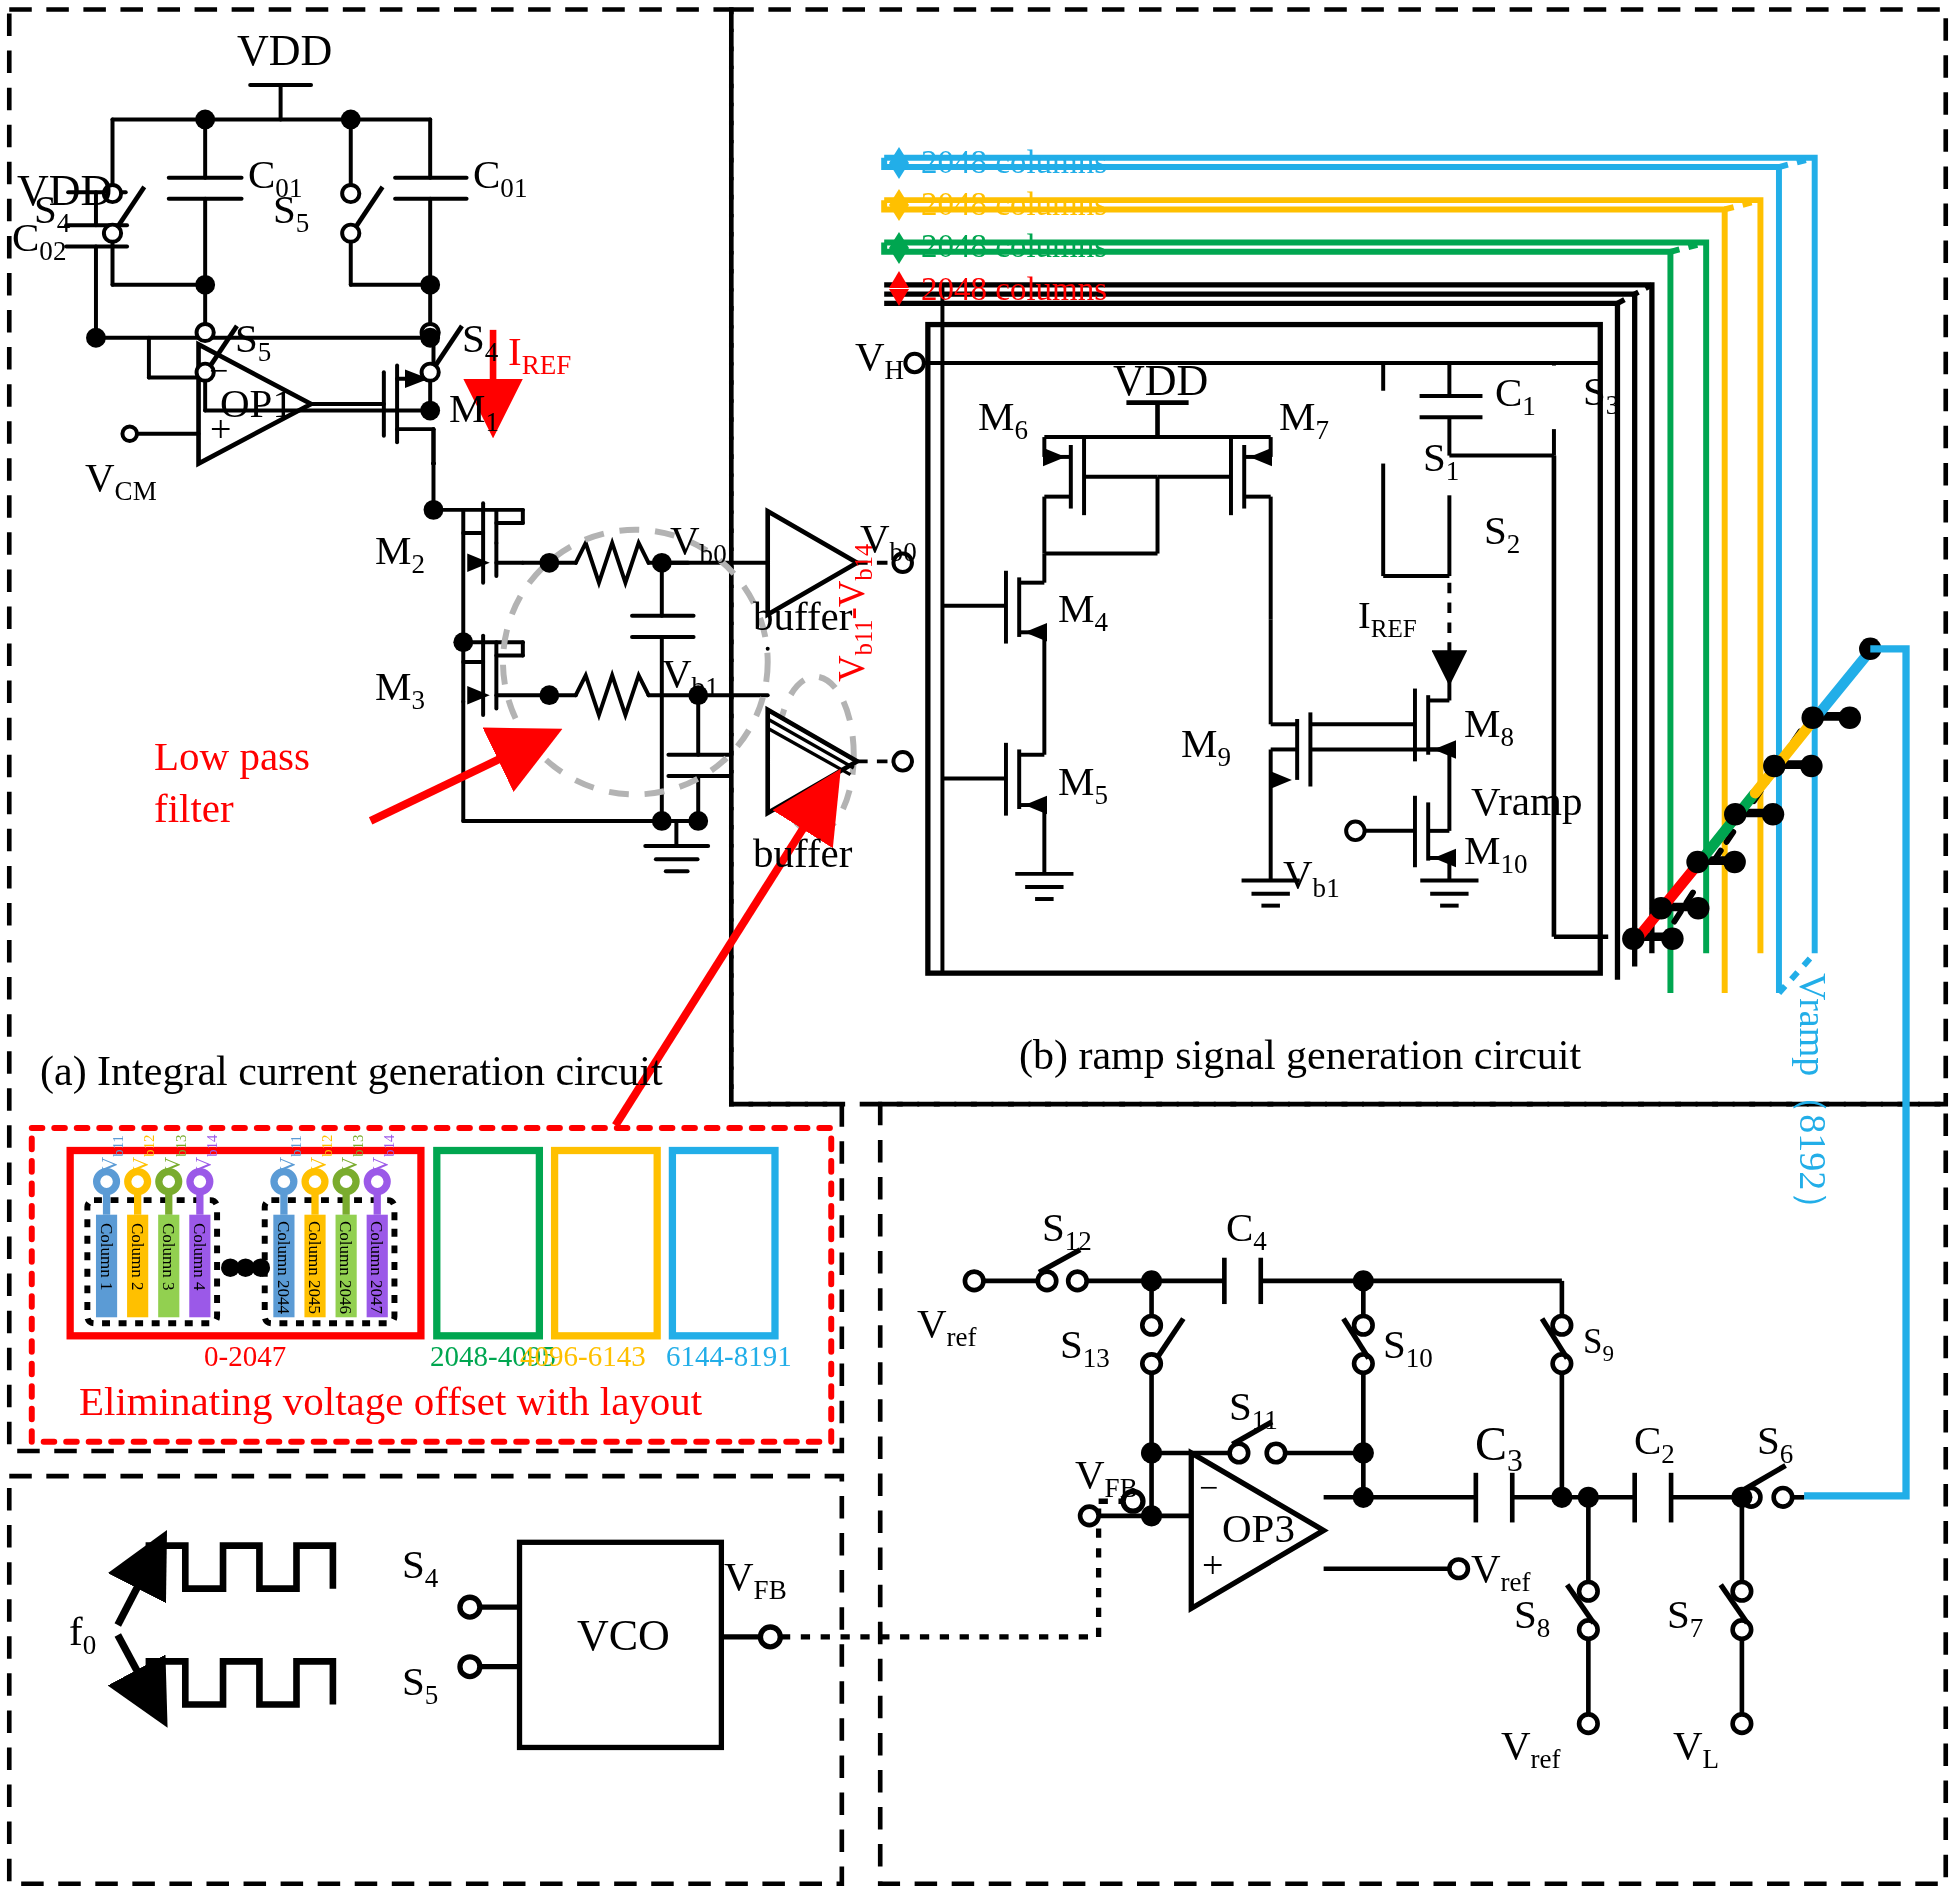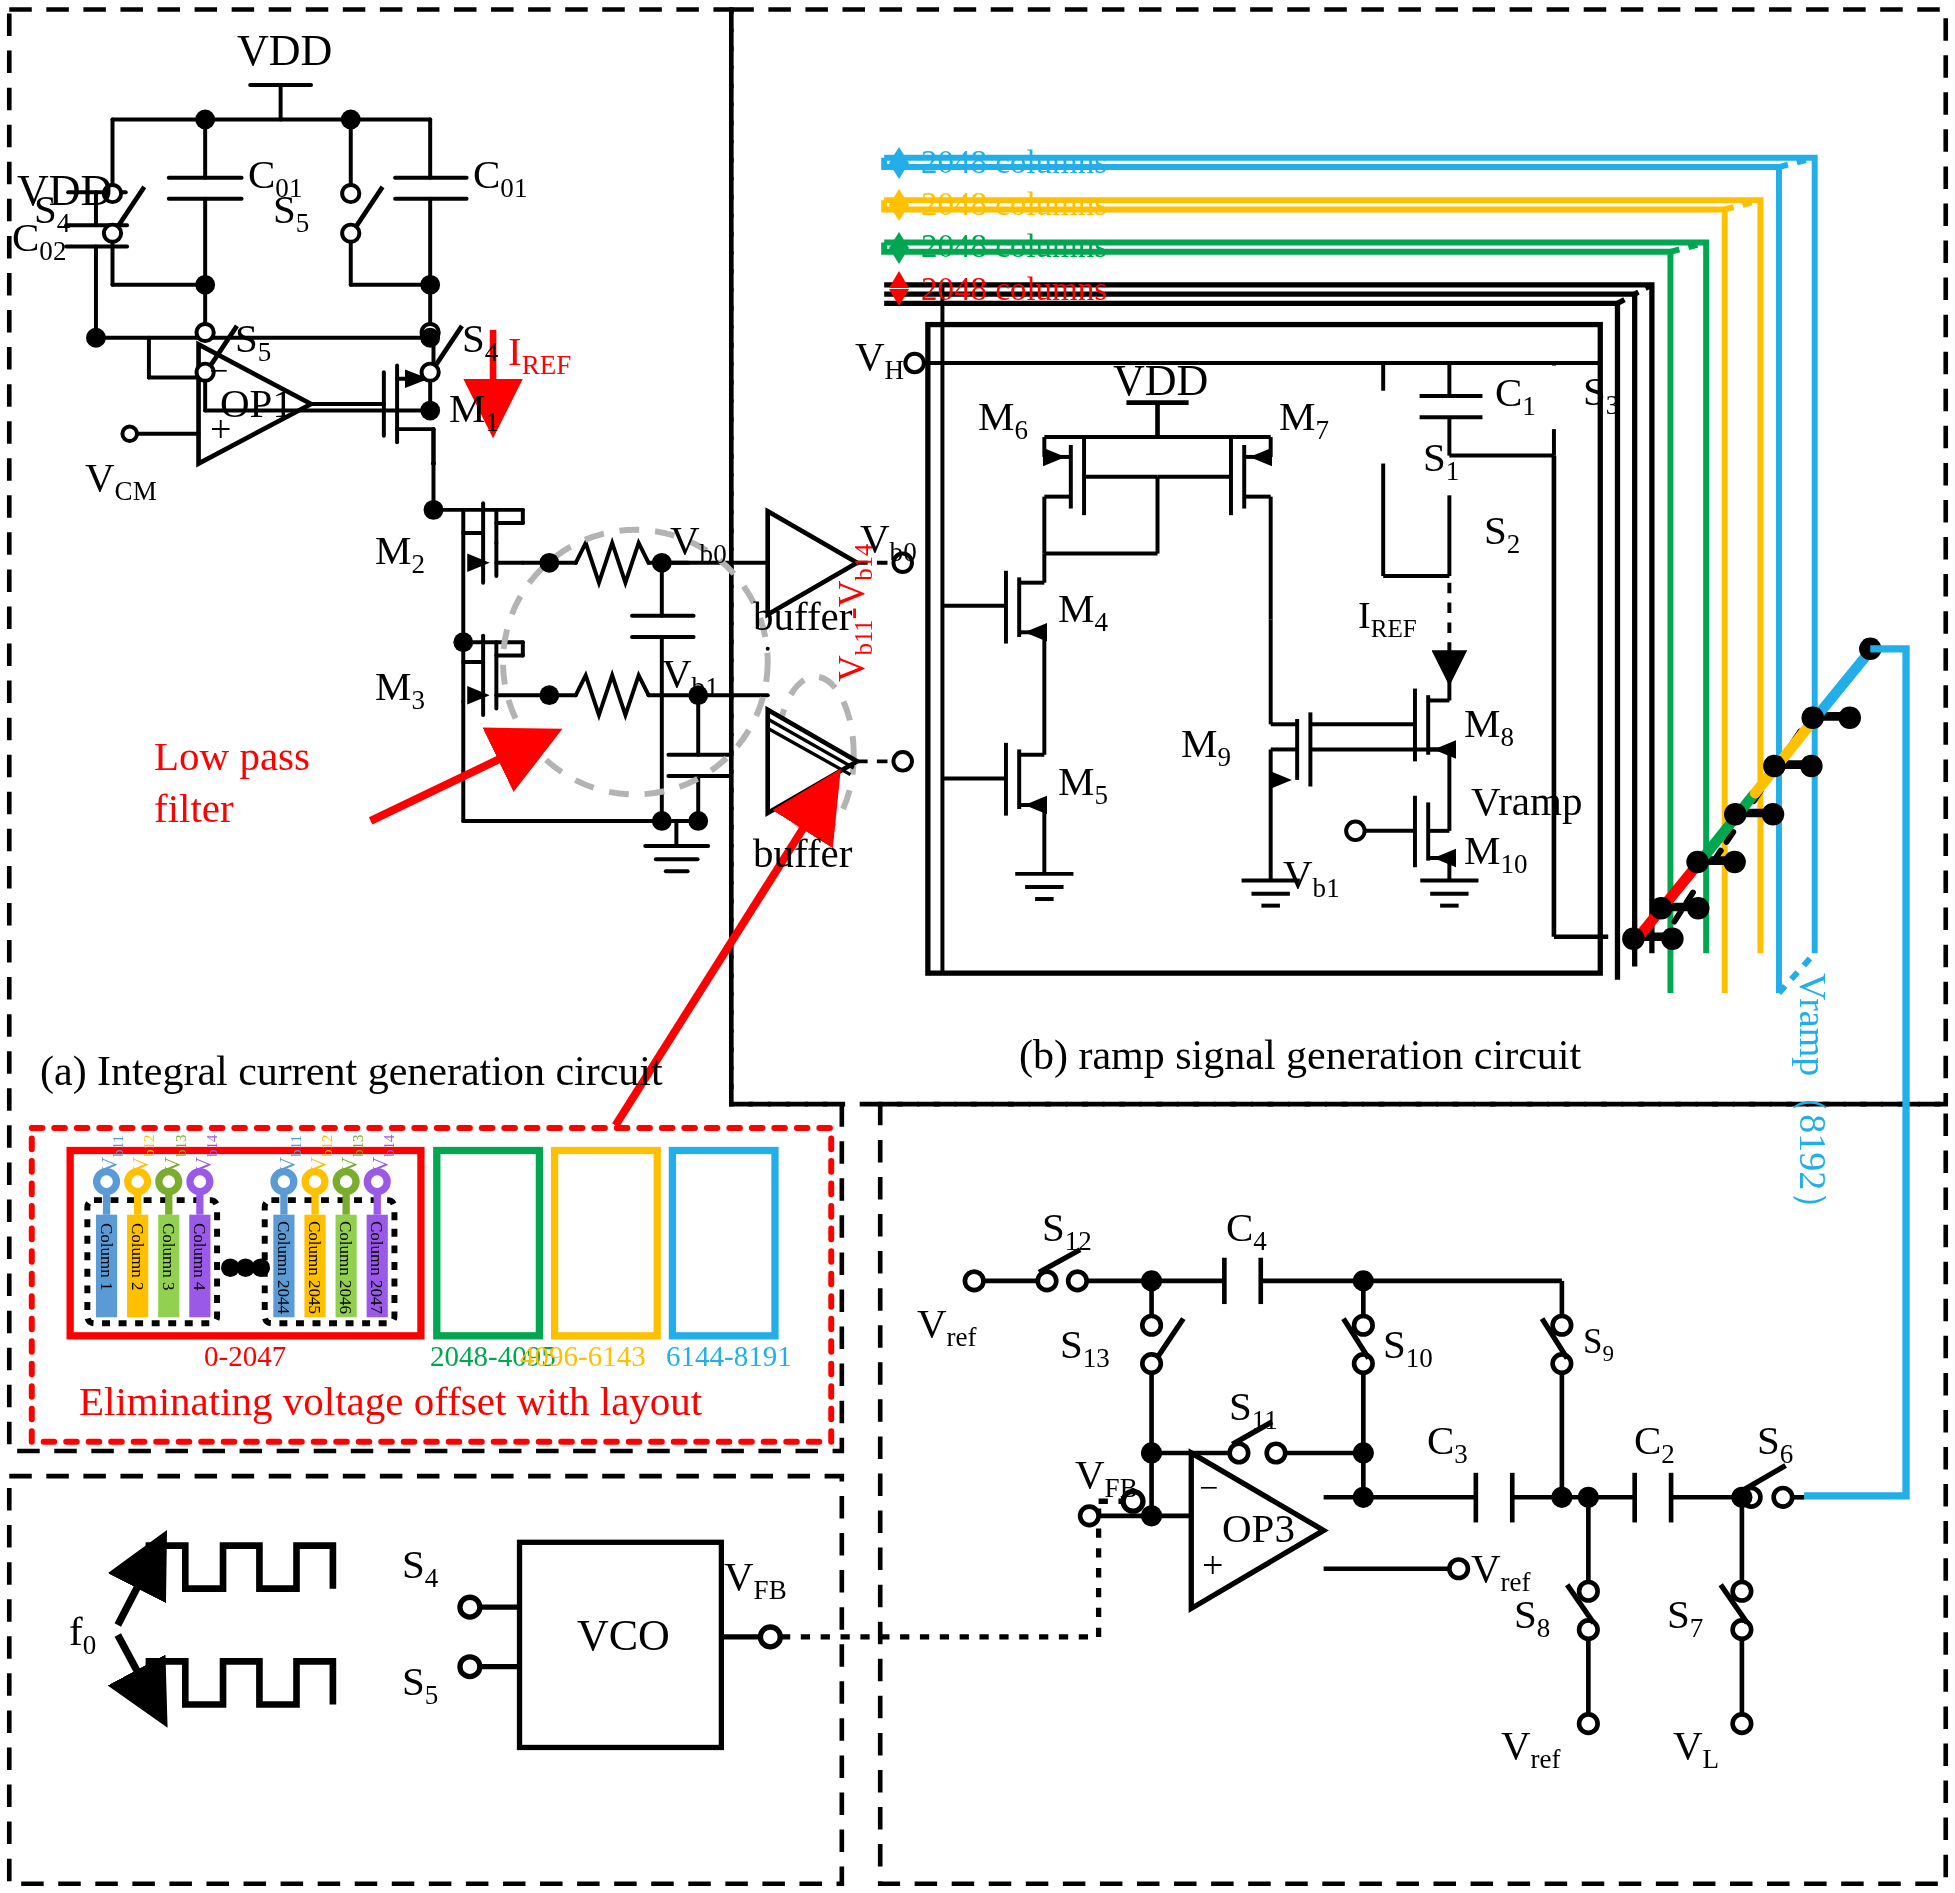--- a/index.html
+++ b/index.html
@@ -727,21 +727,21 @@
 <div class="lbl" style="left:1060px;top:1324px;font-size:41px;"><span>S</span><span class="sub">13</span></div>
 <div class="lbl" style="left:1226px;top:1207px;font-size:41px;"><span>C</span><span class="sub">4</span></div>
 <div class="lbl" style="left:1383px;top:1324px;font-size:41px;"><span>S</span><span class="sub">10</span></div>
 <div class="lbl" style="left:1583px;top:1324px;font-size:35px;"><span>S</span><span class="sub">9</span></div>
 <div class="lbl" style="left:1229px;top:1386px;font-size:41px;"><span>S</span><span class="sub">11</span></div>
 <div class="lbl" style="left:1075px;top:1454px;font-size:41px;"><span>V</span><span class="sub">FB</span></div>
 <div class="lbl" style="left:1222px;top:1508px;font-size:41px;">OP3</div>
 <div class="lbl" style="left:1199px;top:1471px;font-size:34px;">−</div>
 <div class="lbl" style="left:1202px;top:1546px;font-size:38px;">+</div>
 <div class="lbl" style="left:1471px;top:1548px;font-size:41px;"><span>V</span><span class="sub">ref</span></div>
-<div class="lbl" style="left:1427px;top:1420px;font-size:41px;font-family:Liberation Serif, serif;"><span>C</span><span class="sub">3</span></div>
+<div class="lbl" style="left:1475px;top:1420px;font-size:48px;font-family:Liberation Serif, serif;"><span>C</span><span class="sub">3</span></div>
 <div class="lbl" style="left:1634px;top:1420px;font-size:41px;"><span>C</span><span class="sub">2</span></div>
 <div class="lbl" style="left:1757px;top:1420px;font-size:41px;"><span>S</span><span class="sub">6</span></div>
 <div class="lbl" style="left:1514px;top:1594px;font-size:41px;"><span>S</span><span class="sub">8</span></div>
 <div class="lbl" style="left:1667px;top:1594px;font-size:41px;"><span>S</span><span class="sub">7</span></div>
 <div class="lbl" style="left:1501px;top:1725px;font-size:41px;"><span>V</span><span class="sub">ref</span></div>
 <div class="lbl" style="left:1673px;top:1725px;font-size:41px;"><span>V</span><span class="sub">L</span></div>
 
 <div class="lbl" style="left:69px;top:1611px;font-size:41px;"><span>f</span><span class="sub">0</span></div>
 <div class="lbl" style="left:402px;top:1544px;font-size:41px;"><span>S</span><span class="sub">4</span></div>
 <div class="lbl" style="left:402px;top:1661px;font-size:41px;"><span>S</span><span class="sub">5</span></div>

